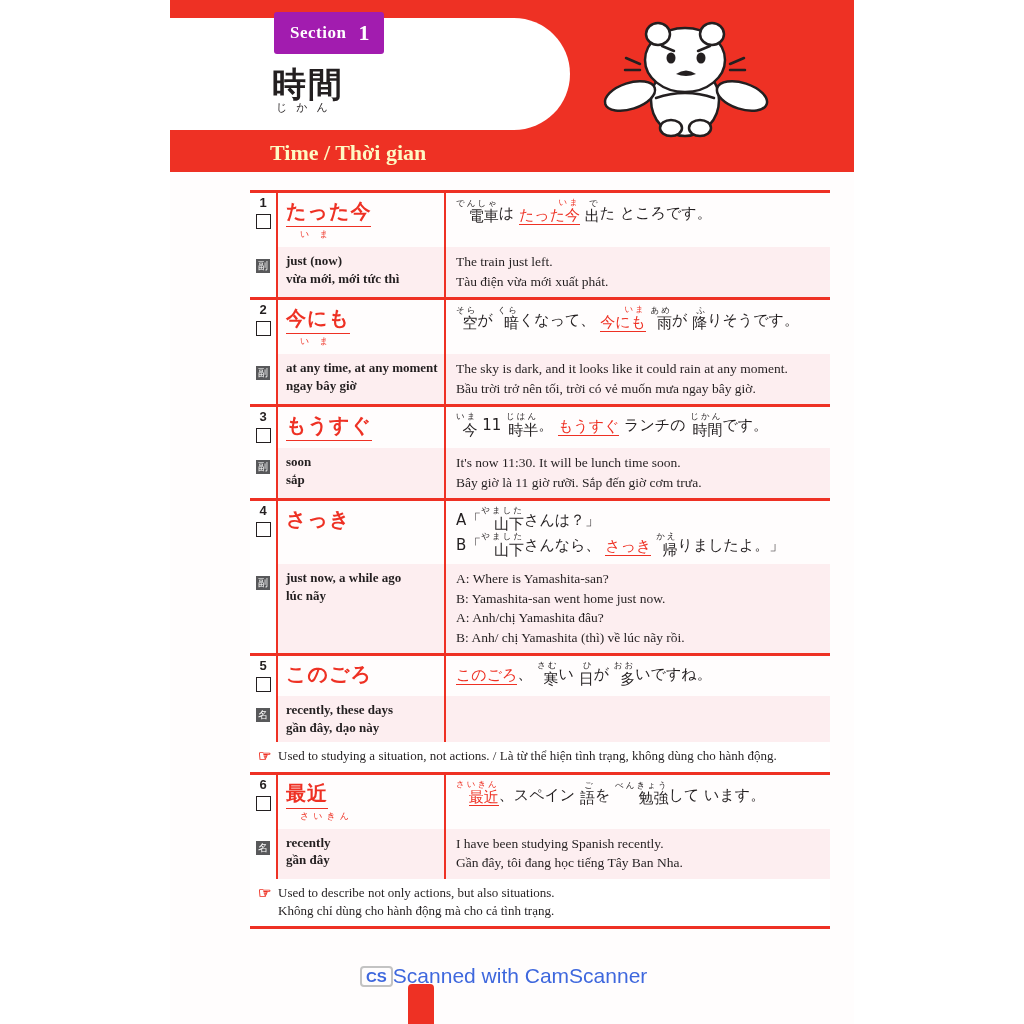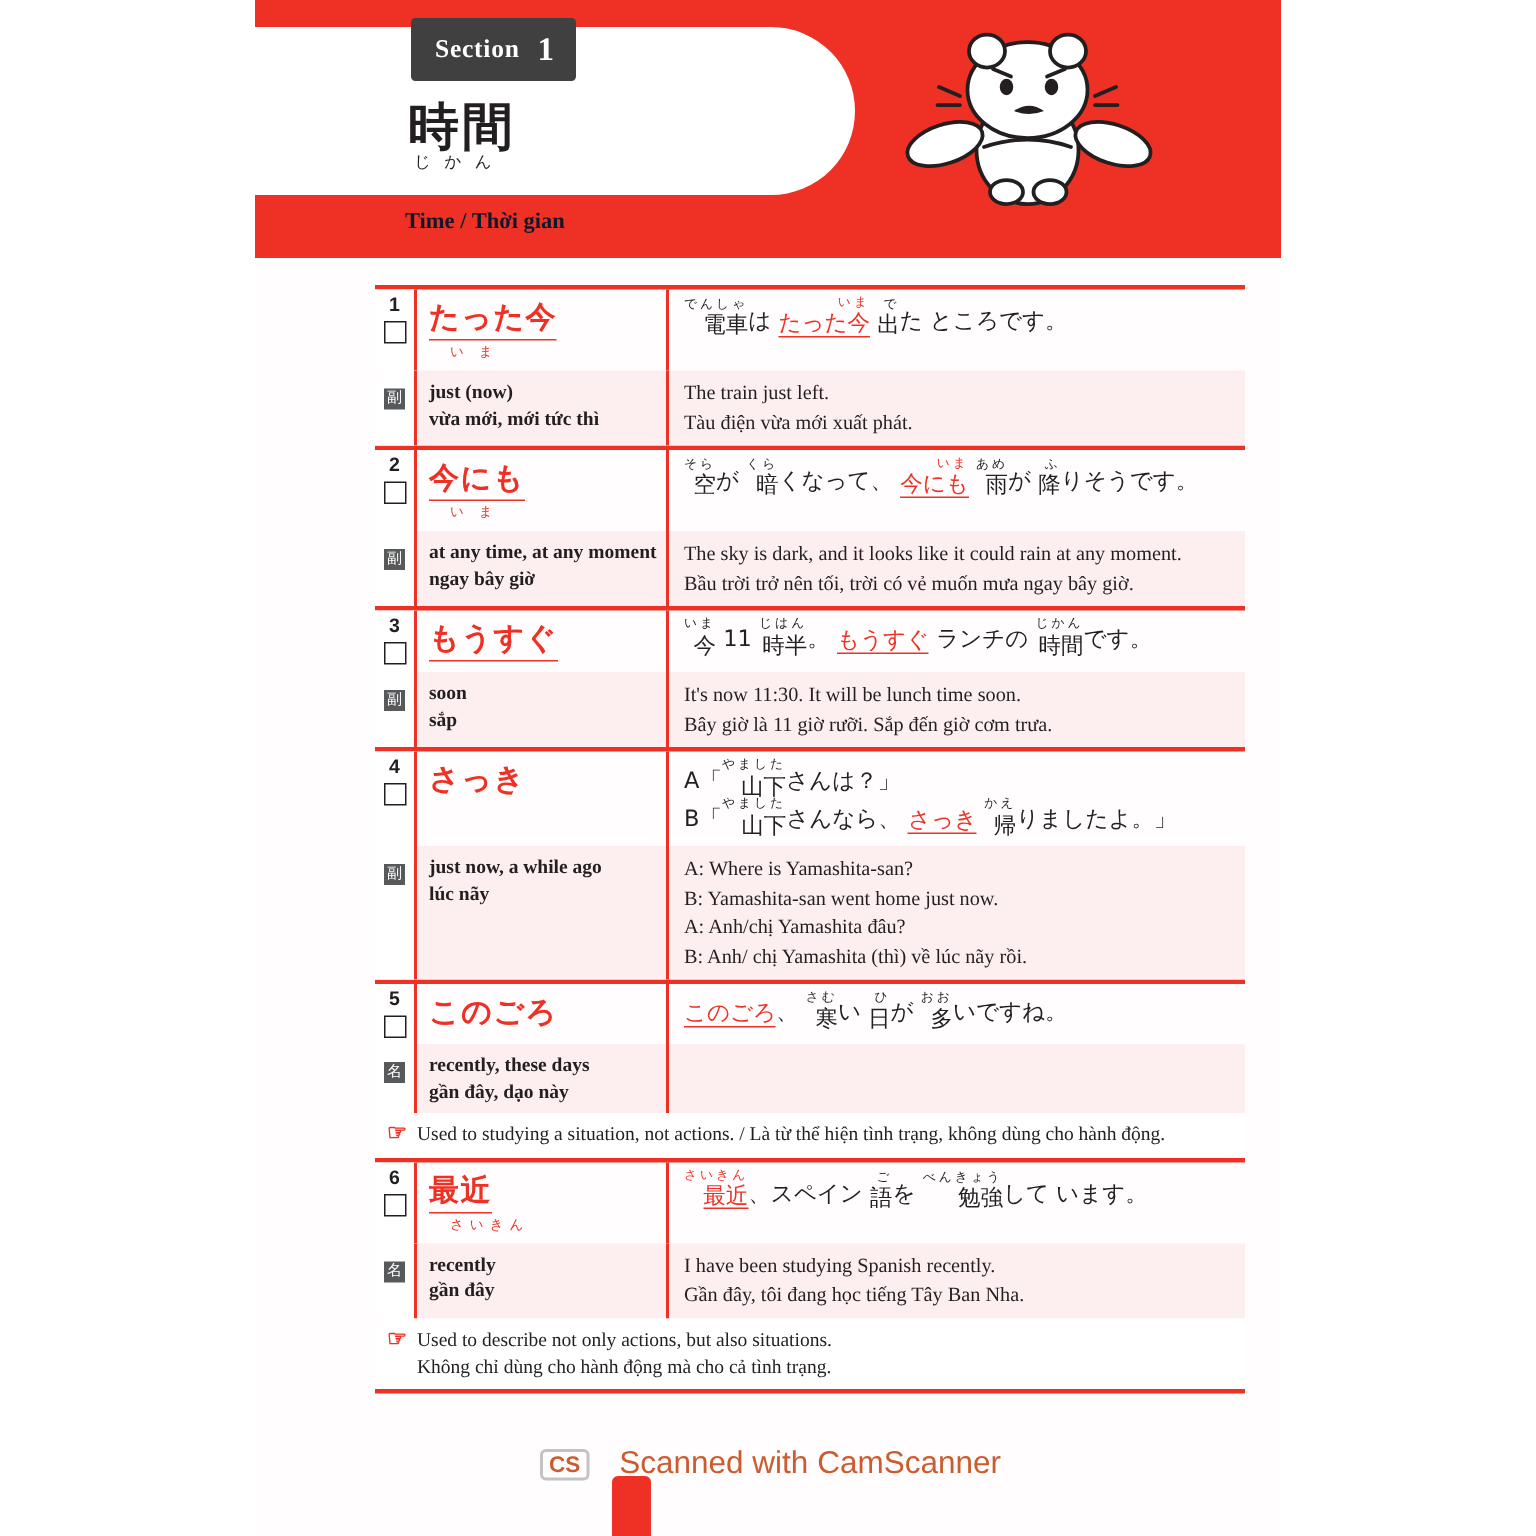--- a/index.html
+++ b/index.html
@@ -20,21 +20,21 @@
   .header{
     position:absolute;left:0;top:0;width:684px;height:172px;
     background:#ee3124;
   }
   .header-white-pill{
     position:absolute;left:-30px;top:18px;width:430px;height:112px;
     background:#ffffff;border-radius:0 56px 56px 0;
   }
   .section-tab{
     position:absolute;left:104px;top:12px;
-    background:#404040;color:#ffffff;
+    background:#a21caf;color:#ffffff;
     padding:8px 14px 8px 16px;
     border-radius:3px;
     font-family:"Liberation Serif", serif;
     font-weight:bold;font-size:17px;letter-spacing:.5px;
     display:flex;align-items:center;gap:12px;
   }
   .section-tab .num{
     font-size:22px;font-weight:bold;
   }
   .jp-title{
@@ -42,21 +42,21 @@
     font-family:"DejaVu Sans", sans-serif;
     font-size:34px;color:#231f20;font-weight:bold;letter-spacing:2px;
   }
   .jp-title-furi{
     position:absolute;left:106px;top:100px;
     font-family:"DejaVu Sans", sans-serif;
     font-size:11px;color:#231f20;letter-spacing:9px;
   }
   .en-title{
     position:absolute;left:100px;top:140px;
-    color:#0f172a;font-weight:bold;font-size:15px;
+    color:#fef9c3;font-weight:bold;font-size:22px;
     font-family:"Liberation Serif", serif;
   }
   
   .mascot{position:absolute;left:400px;top:18px;width:230px;height:130px;}
   
   .table{
     position:absolute;left:80px;top:190px;width:580px;
     border-top:3px solid #ee3124;
   }
   .entry{border-bottom:3px solid #ee3124;}
@@ -120,22 +120,22 @@
     padding:5px 10px 6px 28px;
     font-family:"Liberation Serif", serif;font-size:13px;color:#231f20;line-height:1.4;
     position:relative;background:#fff;
   }
   .note .hand{
     position:absolute;left:8px;top:4px;color:#ee3124;font-size:15px;font-weight:bold;
   }
   
   .wm{
     position:absolute;left:190px;bottom:36px;
-    display:flex;align-items:center;gap:20px;
-    color:#c2410c;font-family:"Liberation Sans",sans-serif;font-size:21px;
+    display:flex;align-items:center;gap:0;
+    color:#1d4ed8;font-family:"Liberation Sans",sans-serif;font-size:21px;
     opacity:.85;
     justify-content:space-between;
   }
   .wm .cs{
     border:2px solid #b9b9b9;border-radius:4px;padding:0 4px;font-size:15px;font-weight:bold;
   }
   .spine{
     position:absolute;left:238px;bottom:-6px;width:26px;height:46px;background:#ee3124;border-radius:4px;
   }
 </style>

